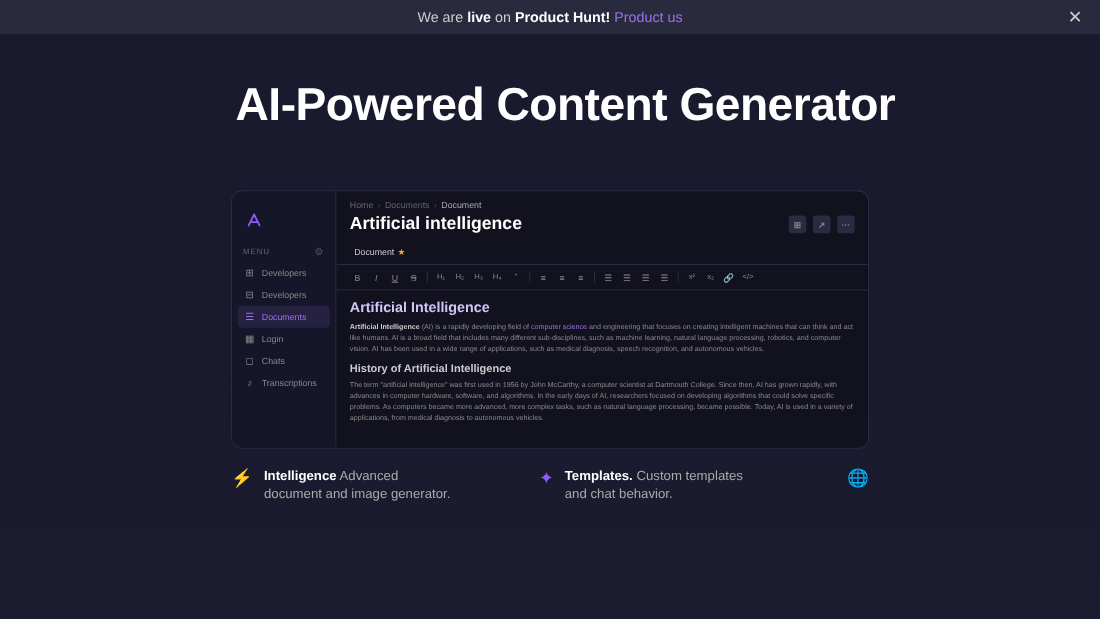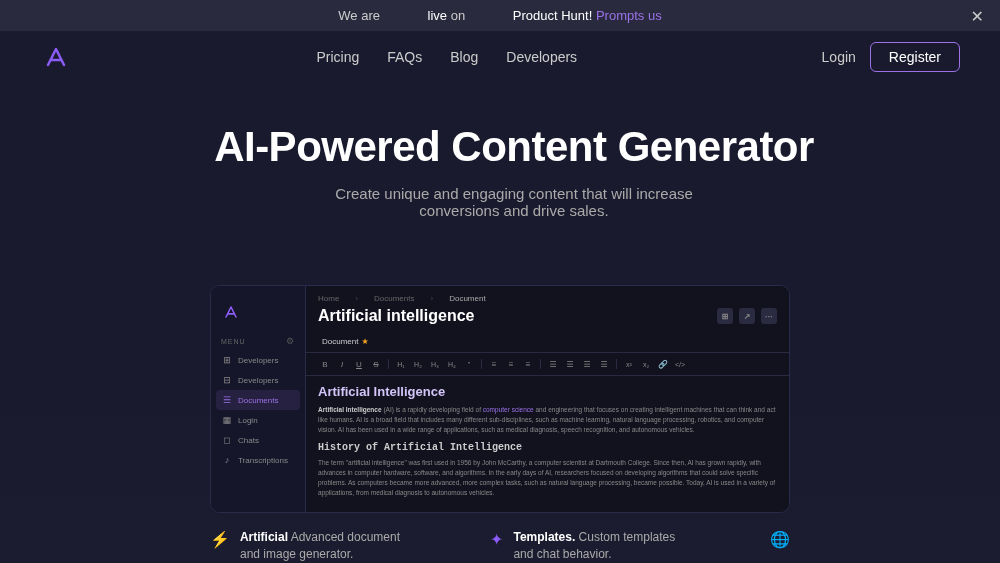--- a/index.html
+++ b/index.html
@@ -19,22 +19,21 @@
       padding: 8px 20px;
       font-size: 13px;
       color: #ccc;
       position: relative;
       display: flex;
       align-items: center;
       justify-content: center;
     }
     .announcement-banner strong {
       color: #fff;
-      font-weight: 400;
-      margin-left: 44px;
+      font-weight: 700;
     }
     .announcement-banner a {
       color: #9b72e8;
       text-decoration: none;
     }
     .banner-close {
       position: absolute;
       right: 16px;
       top: 50%;
       transform: translateY(-50%);
@@ -192,21 +191,21 @@
       flex: 1;
       background: #12121f;
       overflow: hidden;
     }
     .preview-breadcrumb {
       padding: 8px 12px 4px;
       font-size: 8px;
       color: #666;
       display: flex;
       align-items: center;
-      gap: 16px;
+      gap: 4px;
     }
     .breadcrumb-sep { color: #444; }
     .breadcrumb-active { color: #aaa; }
     .preview-doc-title {
       padding: 0 12px 6px;
       font-size: 16px;
       font-weight: 600;
       color: #fff;
       display: flex;
       align-items: center;
@@ -290,21 +289,20 @@
     }
     .doc-content-text a {
       color: #9b72e8;
       text-decoration: none;
     }
     .doc-section-title {
       font-size: 10px;
       font-weight: 600;
       color: #ccc;
       margin-bottom: 5px;
-      font-family: Liberation Mono, monospace;
     }
 
     
     .features-strip {
       display: flex;
       justify-content: center;
       gap: 80px;
       padding: 16px 40px 0;
     }
     .feature-item {
@@ -336,46 +334,28 @@
       background: linear-gradient(180deg, #1a1a2e 0%, #1a1a2e 60%, #1c1c30 100%);
     }
   </style>
 </head>
 <body>
 
 <div class="page-wrapper">
 
   <div class="announcement-banner">
     <span>
-      <span>We are </span><strong>live</strong><span> on </span><strong>Product Hunt!</strong> <a href="#">Prompts us</a>
+      <span>We are </span><strong>live</strong><span> on </span><strong>Product Hunt!</strong> <a href="#">Product us</a>
     </span>
     <button class="banner-close">✕</button>
   </div>
 
-  <nav class="navbar">
-    <div class="nav-logo">
-      <svg class="logo-icon" viewBox="0 0 32 32" fill="none">
-        <path d="M8 24L16 8L24 24M12 19h8" stroke="#8b5cf6" stroke-width="2.5" stroke-linecap="round" stroke-linejoin="round"></path>
-      </svg>
-    </div>
-    <ul class="nav-links">
-      <li><a href="#">Pricing</a></li>
-      <li><a href="#">FAQs</a></li>
-      <li><a href="#">Blog</a></li>
-      <li><a href="#">Developers</a></li>
-    </ul>
-    <div class="nav-auth">
-      <button class="btn-login">Login</button>
-      <button class="btn-register">Register</button>
-    </div>
-  </nav>
 
   <div class="hero">
     <h1 class="hero-title">AI-Powered Content Generator</h1>
-    <p class="hero-subtitle">Create unique and engaging content that will increase conversions and drive sales.</p>
   </div>
 
   <div class="app-preview">
 
     <div class="preview-sidebar">
       <div class="sidebar-logo">
         <svg width="20" height="20" viewBox="0 0 32 32" fill="none">
           <path d="M8 24L16 8L24 24M12 19h8" stroke="#8b5cf6" stroke-width="2.5" stroke-linecap="round" stroke-linejoin="round"></path>
         </svg>
       </div>
@@ -465,21 +445,21 @@
         <div class="doc-section-title">History of Artificial Intelligence</div>
         <div class="doc-content-text">The term "artificial intelligence" was first used in 1956 by John McCarthy, a computer scientist at Dartmouth College. Since then, AI has grown rapidly, with advances in computer hardware, software, and algorithms. In the early days of AI, researchers focused on developing algorithms that could solve specific problems. As computers became more advanced, more complex tasks, such as natural language processing, became possible. Today, AI is used in a variety of applications, from medical diagnosis to autonomous vehicles.</div>
       </div>
     </div>
   </div>
 
   <div class="features-strip">
     <div class="feature-item">
       <span class="feature-icon" style="color:#8b5cf6;">⚡</span>
       <div class="feature-text">
-        <strong>Artificial</strong> <span>Advanced document and image generator.</span>
+        <strong>Intelligence</strong> <span>Advanced document and image generator.</span>
       </div>
     </div>
     <div class="feature-item">
       <span class="feature-icon" style="color:#8b5cf6;">✦</span>
       <div class="feature-text">
         <strong>Templates.</strong> <span>Custom templates and chat behavior.</span>
       </div>
     </div>
     <div class="feature-item">
       <span class="feature-icon" style="color:#8b5cf6;">🌐</span>

